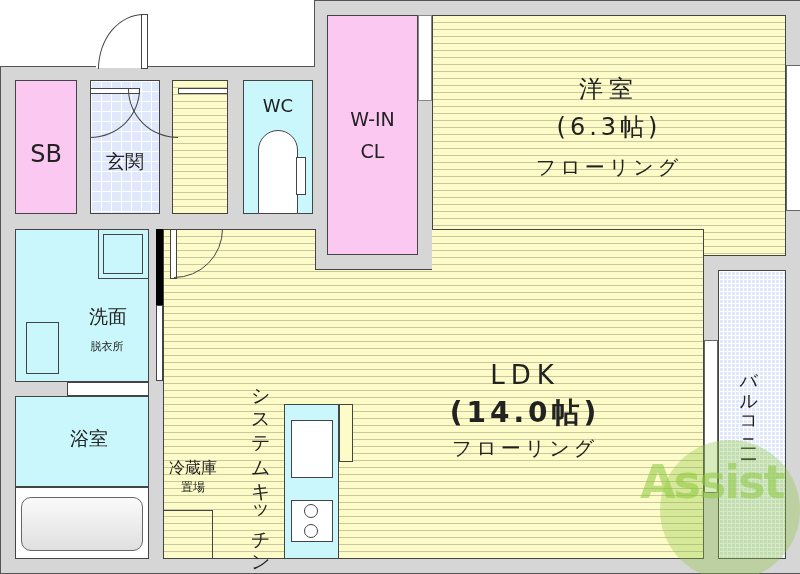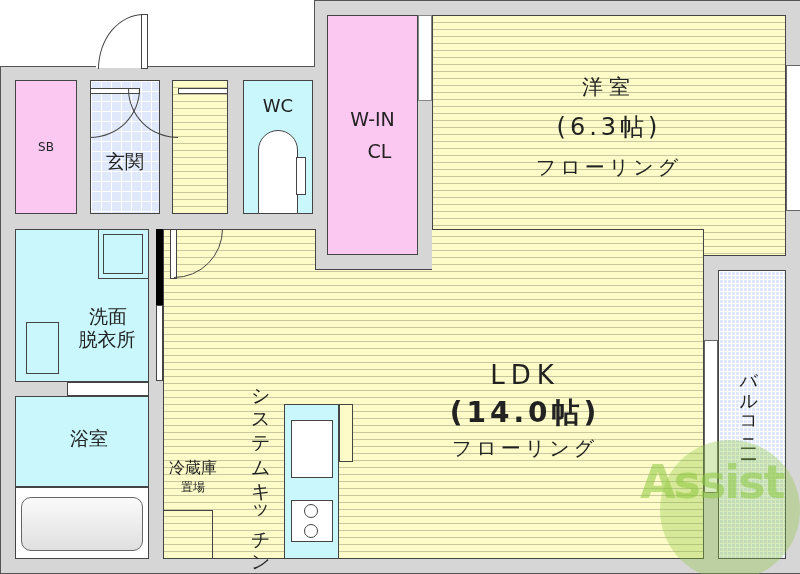--- a/index.html
+++ b/index.html
@@ -21,56 +21,56 @@
 <div class="abs wall" style="left:0;top:66px;width:322px;height:508px;"></div>
 <div class="abs wall" style="left:314px;top:0;width:486px;height:574px;border-right:none;"></div>
 <div class="abs" style="left:1px;top:67px;width:320px;height:506px;background:#d6d6d6;"></div>
 <div class="abs" style="left:315px;top:1px;width:484px;height:572px;background:#d6d6d6;"></div>
 
 <div class="abs" style="left:96px;top:14px;width:52px;height:54px;background:#fff;"></div>
 <div class="abs" style="left:141px;top:14px;width:7px;height:55px;background:#fff;border:1px solid #444;"></div>
 <div class="abs" style="left:98px;top:14px;width:92px;height:110px;border:1px solid #444;border-radius:50%;clip-path:inset(0 50% 50% 0);"></div>
 
 <div class="abs pink" style="left:15px;top:80px;width:62px;height:134px;"></div>
-<div class="lbl" style="left:15px;top:140px;width:62px;font-size:12px;">SB</div>
+<div class="lbl" style="left:15px;top:140px;width:62px;font-size:24px;">SB</div>
 
 <div class="abs tile" style="left:90px;top:80px;width:70px;height:134px;"></div>
 <div class="abs" style="left:90px;top:88px;width:50px;height:6px;background:#fff;border:1px solid #444;"></div>
 <div class="abs" style="left:40px;top:40px;width:100px;height:98px;border:1px solid #444;border-radius:50%;clip-path:inset(50% 0 0 50%);"></div>
 <div class="lbl" style="left:90px;top:150px;width:70px;font-size:19px;">玄関</div>
 
 <div class="abs floor" style="left:172px;top:80px;width:56px;height:134px;"></div>
 <div class="abs" style="left:178px;top:88px;width:50px;height:6px;background:#fff;border:1px solid #444;"></div>
 <div class="abs" style="left:128px;top:40px;width:100px;height:98px;border:1px solid #444;border-radius:50%;clip-path:inset(50% 50% 0 0);"></div>
 
 <div class="abs cyan" style="left:243px;top:80px;width:70px;height:134px;"></div>
 <div class="lbl" style="left:243px;top:95px;width:70px;font-size:18px;">WC</div>
 <div class="abs" style="left:258px;top:130px;width:40px;height:84px;background:#fff;border:1px solid #444;border-radius:20px 20px 0 0;"></div>
 <div class="abs" style="left:296px;top:157px;width:10px;height:38px;background:#fff;border:1px solid #444;"></div>
 
 <div class="abs pink" style="left:327px;top:15px;width:91px;height:240px;"></div>
 <div class="lbl" style="left:327px;top:108px;width:91px;font-size:19px;">W-IN</div>
-<div class="lbl" style="left:327px;top:140px;width:105px;font-size:19px;">CL</div>
+<div class="lbl" style="left:327px;top:140px;width:91px;font-size:19px;">CL</div>
 <div class="abs" style="left:418px;top:15px;width:14px;height:86px;background:#fff;border:1px solid #888;"></div>
 
 <div class="abs floor" style="left:432px;top:15px;width:354px;height:241px;"></div>
-<div class="lbl" style="left:432px;top:75px;width:354px;font-size:21px;letter-spacing:6px;">洋室</div>
+<div class="lbl" style="left:432px;top:75px;width:354px;font-size:24px;letter-spacing:6px;">洋室</div>
 <div class="lbl" style="left:432px;top:113px;width:354px;font-size:24px;letter-spacing:4px;">(6.3帖)</div>
 <div class="lbl" style="left:432px;top:155px;width:354px;font-size:20px;letter-spacing:4px;">フローリング</div>
 <div class="abs" style="left:786px;top:65px;width:14px;height:146px;background:#fff;border:1px solid #666;border-right:none;"></div>
 <div class="abs white" style="left:432px;top:256px;width:91px;height:14px;"></div>
 <div class="abs white" style="left:523px;top:256px;width:91px;height:14px;"></div>
 <div class="abs" style="left:614px;top:263px;width:90px;height:7px;background:#000;"></div>
 
 <div class="abs cyan" style="left:15px;top:229px;width:134px;height:153px;"></div>
 <div class="abs cyan" style="left:98px;top:229px;width:51px;height:50px;"></div>
 <div class="abs" style="left:103px;top:234px;width:40px;height:40px;border:1px solid #444;"></div>
 <div class="abs" style="left:26px;top:322px;width:33px;height:52px;border:1px solid #444;background:#c9f7fb;"></div>
 <div class="lbl" style="left:78px;top:305px;width:60px;font-size:19px;">洗面</div>
-<div class="lbl" style="left:72px;top:328px;width:70px;font-size:19px;">脱衣所</div>
+<div class="lbl" style="left:72px;top:340px;width:70px;font-size:11px;">脱衣所</div>
 <div class="abs" style="left:156px;top:229px;width:7px;height:76px;background:#000;"></div>
 <div class="abs white" style="left:156px;top:305px;width:7px;height:76px;"></div>
 <div class="abs white" style="left:67px;top:382px;width:82px;height:14px;"></div>
 
 <div class="abs cyan" style="left:15px;top:396px;width:134px;height:91px;"></div>
 <div class="lbl" style="left:15px;top:427px;width:148px;font-size:19px;">浴室</div>
 <div class="abs white" style="left:15px;top:487px;width:134px;height:72px;"></div>
 <div class="abs" style="left:21px;top:497px;width:122px;height:54px;border:1px solid #666;border-radius:10px;background:linear-gradient(#fafafa,#e0e0e0);"></div>
 
 <div class="abs floor" style="left:163px;top:229px;width:541px;height:330px;"></div>

